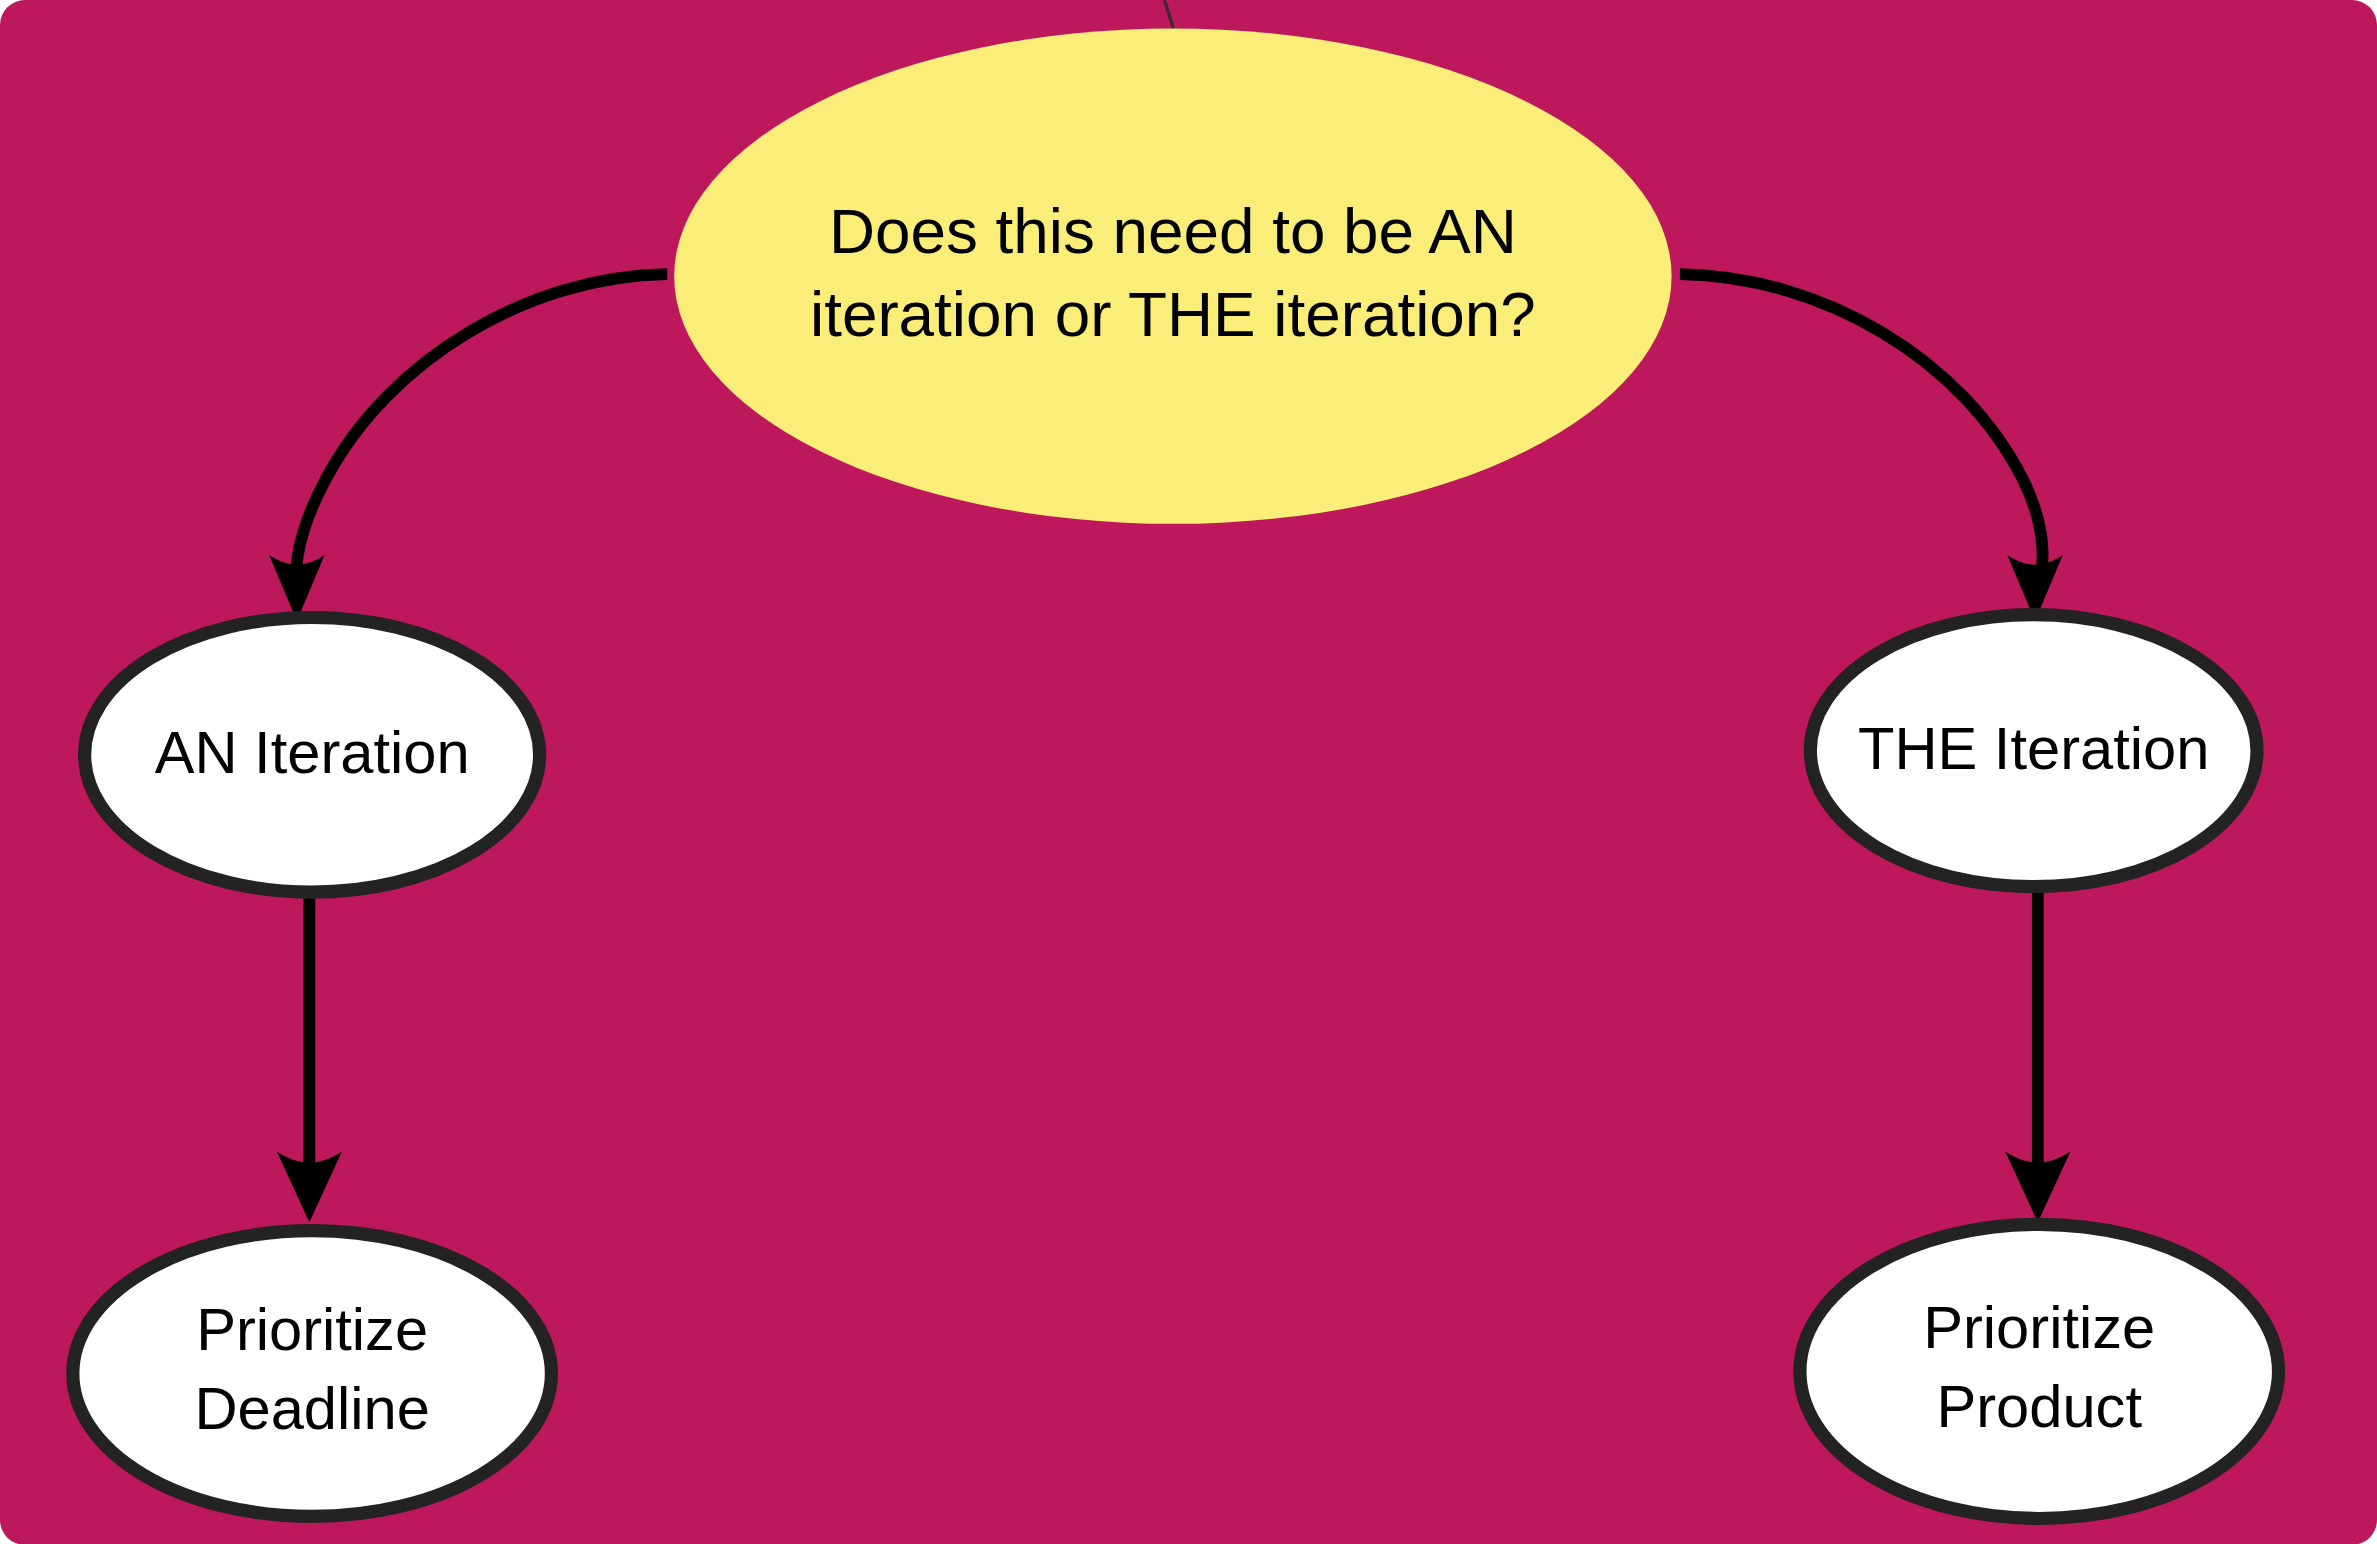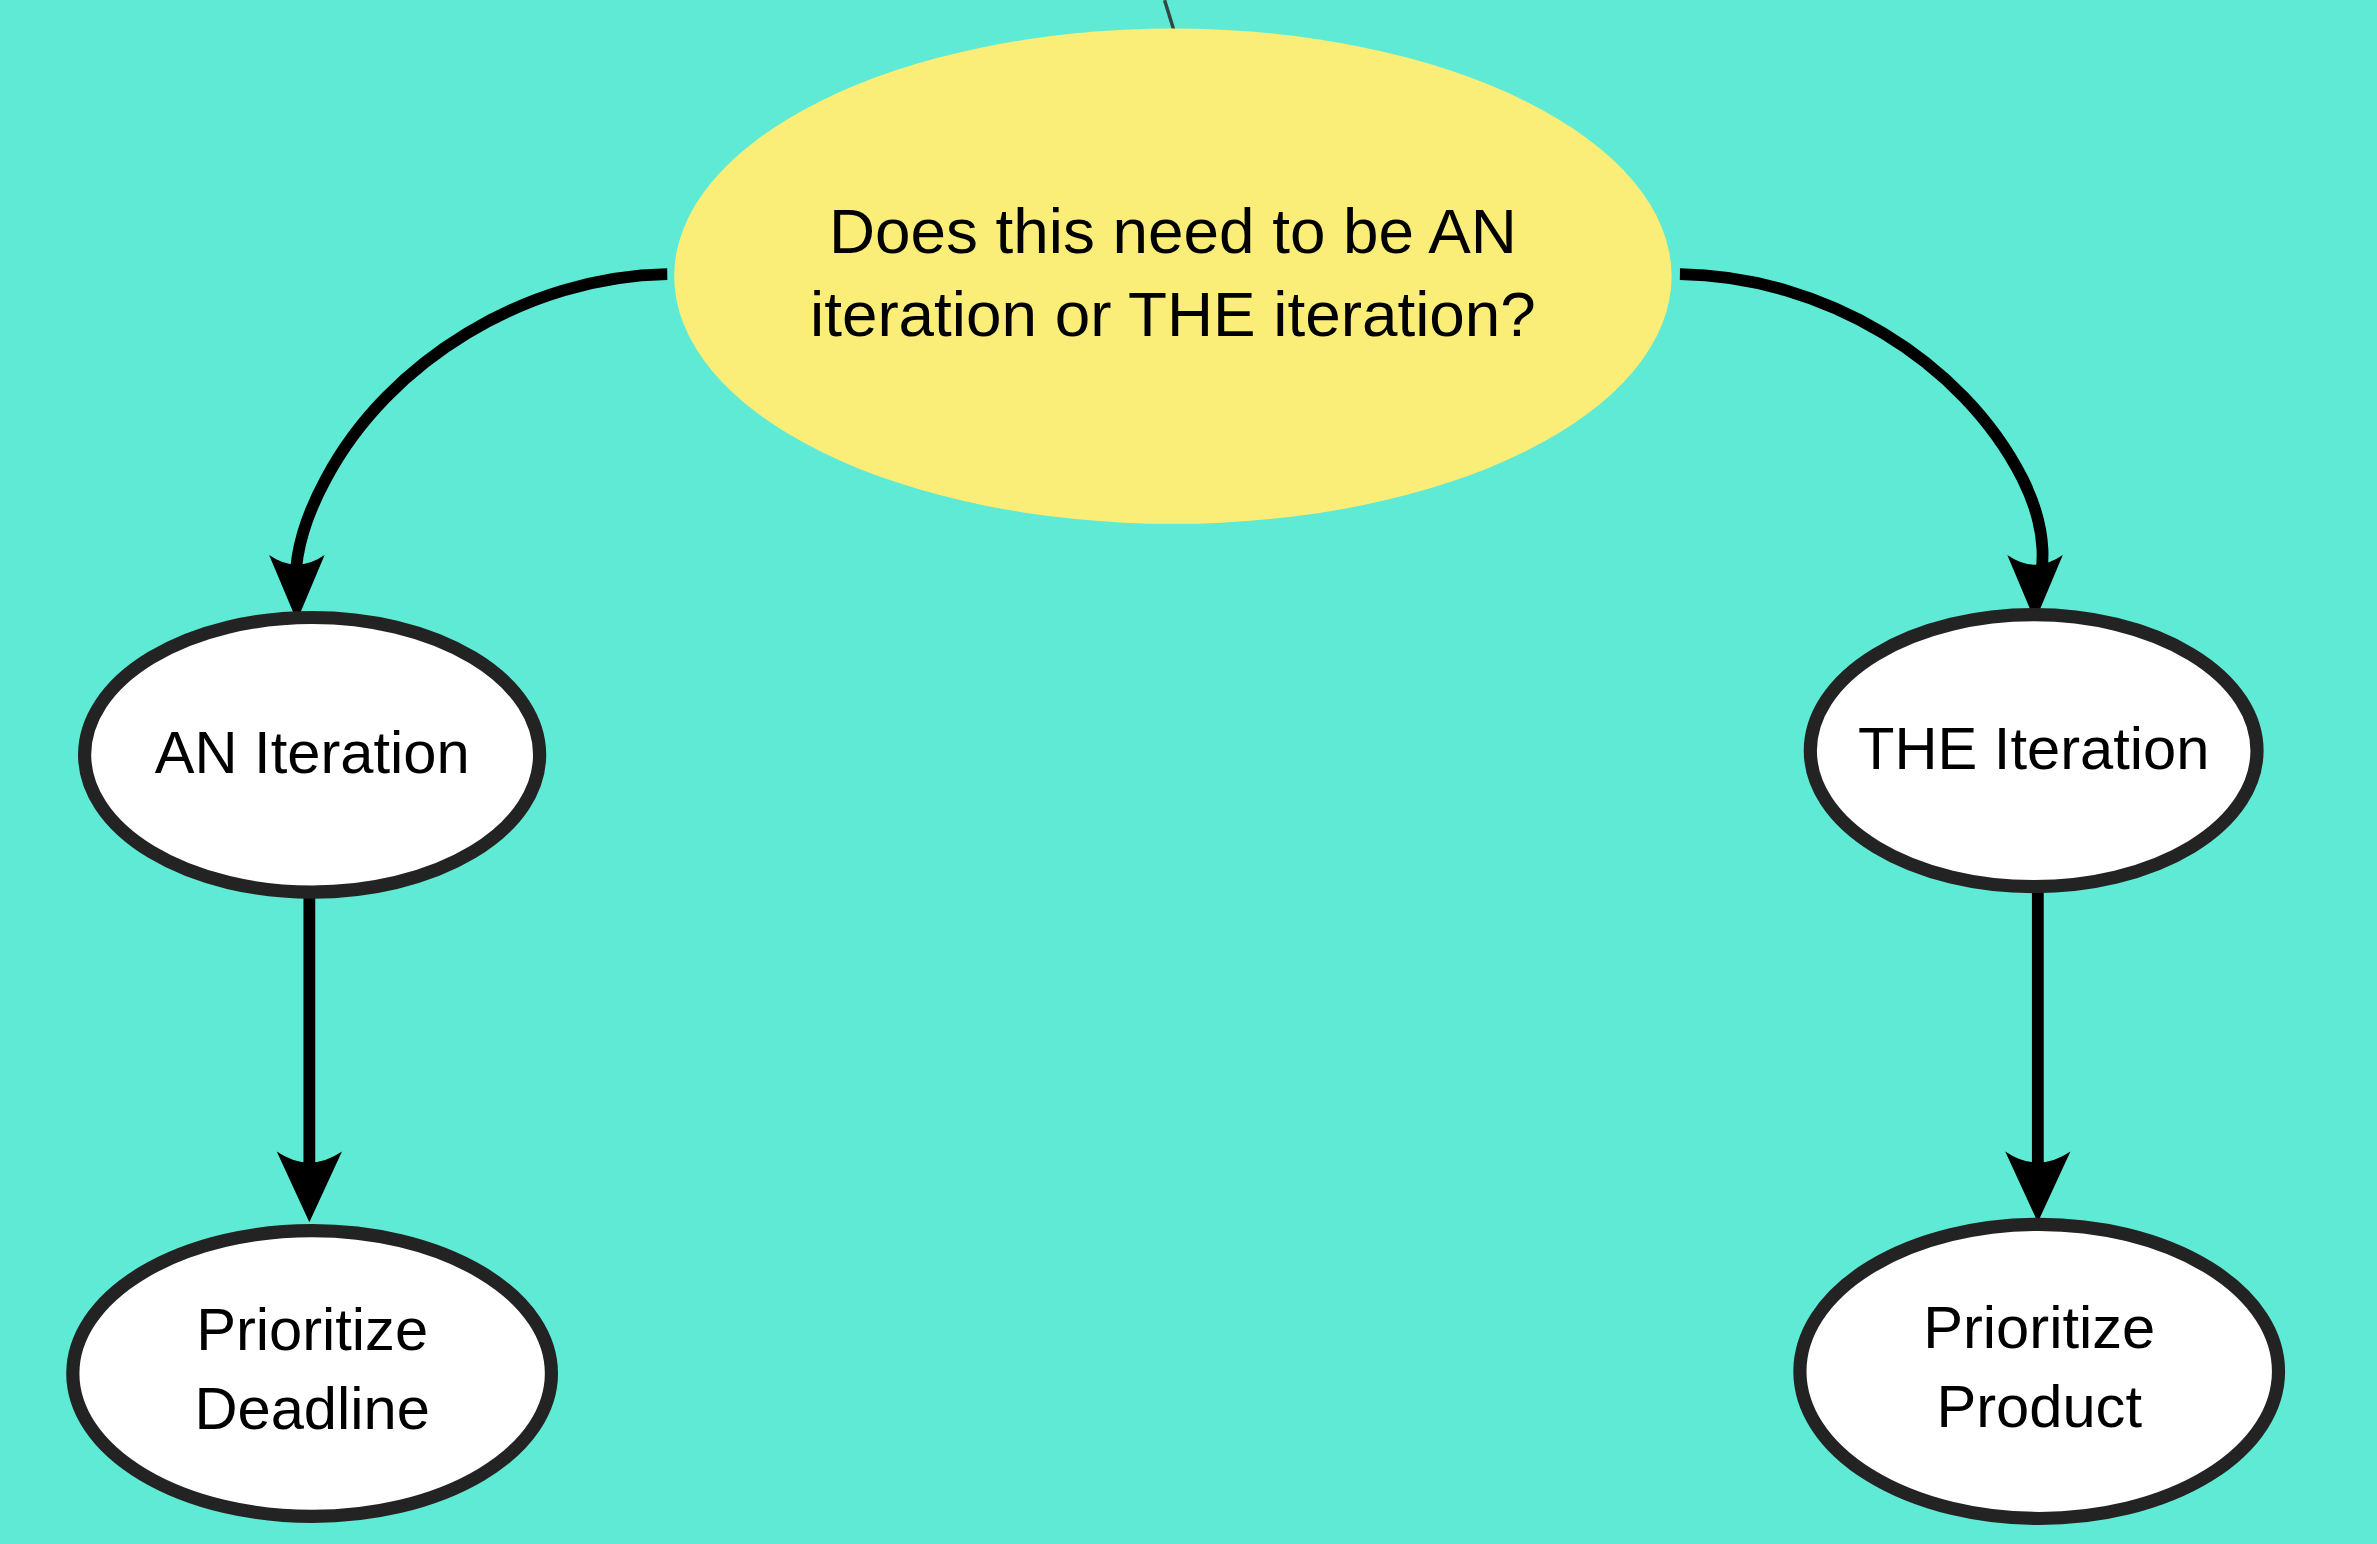--- a/index.html
+++ b/index.html
@@ -10,21 +10,22 @@
   body {
     width: 2377px;
     height: 1545px;
     overflow: hidden;
     font-family: "Liberation Sans", sans-serif;
   }
   #diagram-root {
     position: relative;
     width: 2377px;
     height: 1545px;
-    background: #5eead4;
+    background: #be185d;
+    border-radius: 25px;
   }
   #flow-svg {
     position: absolute;
     top: 0;
     left: 0;
     width: 2377px;
     height: 1545px;
     display: block;
   }
   .node-label {

